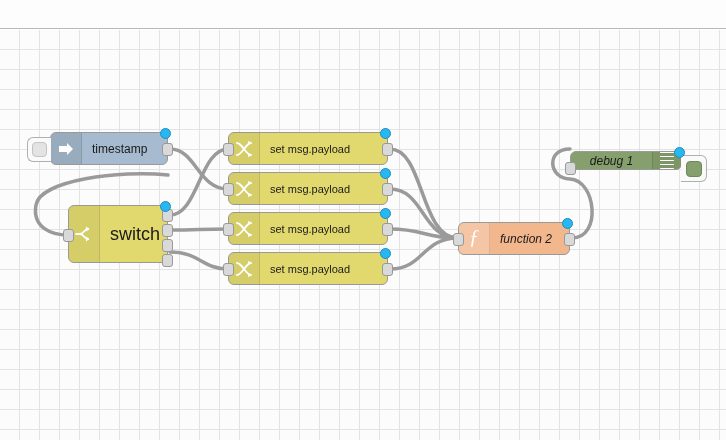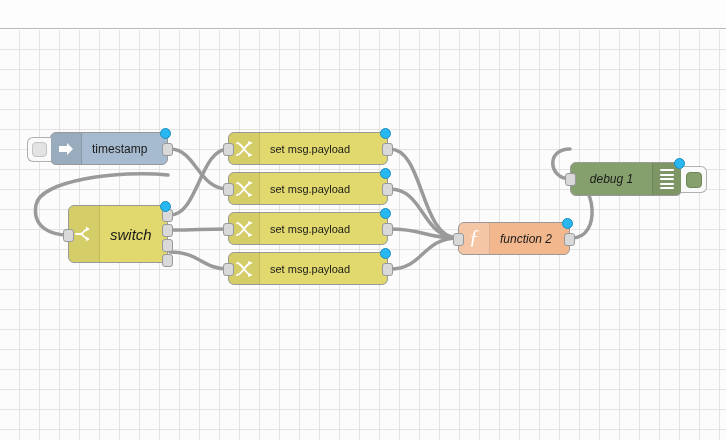--- a/index.html
+++ b/index.html
@@ -131,42 +131,42 @@
     border-radius: 4px;
     box-sizing: border-box;
   }
 
   
   #node-switch {
     left: 68px; top: 175px;
     width: 100px; height: 58px;
     background: #e2d96e;
   }
-  #node-switch .node-label { font-size: 15px; font-style: italic; }
+  #node-switch .node-label { font-size: 18px; }
 
   
   .node-change {
     width: 160px; height: 33px;
     background: #e2d96e;
     left: 228px;
   }
   .node-change .node-label { font-size: 11px; }
 
   
   #node-function {
     left: 458px; top: 192px;
     width: 112px; height: 33px;
     background: #f3b78e;
   }
   #node-function .node-icon-box { background: rgba(255,255,255,0.22); }
 
   
   #node-debug {
-    left: 570px; top: 132px;
-    width: 112px; height: 34px;
+    left: 570px; top: 121px;
+    width: 112px; height: 19px;
     background: #86a06d;
   }
   #node-debug .node-label { color: #1a1a1a; }
   .debug-icon-box {
     width: 28px; height: 100%;
     flex: 0 0 28px;
     display: flex; flex-direction: column;
     align-items: center; justify-content: center;
     gap: 2.5px;
     background: rgba(0,0,0,0.06);

